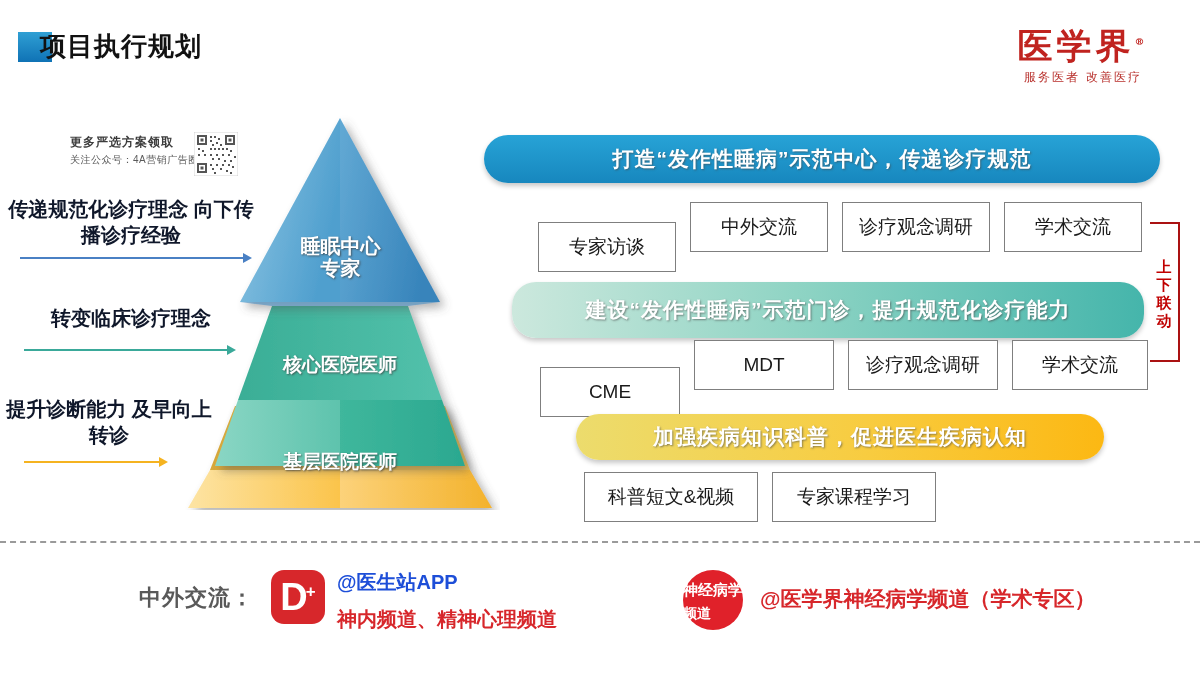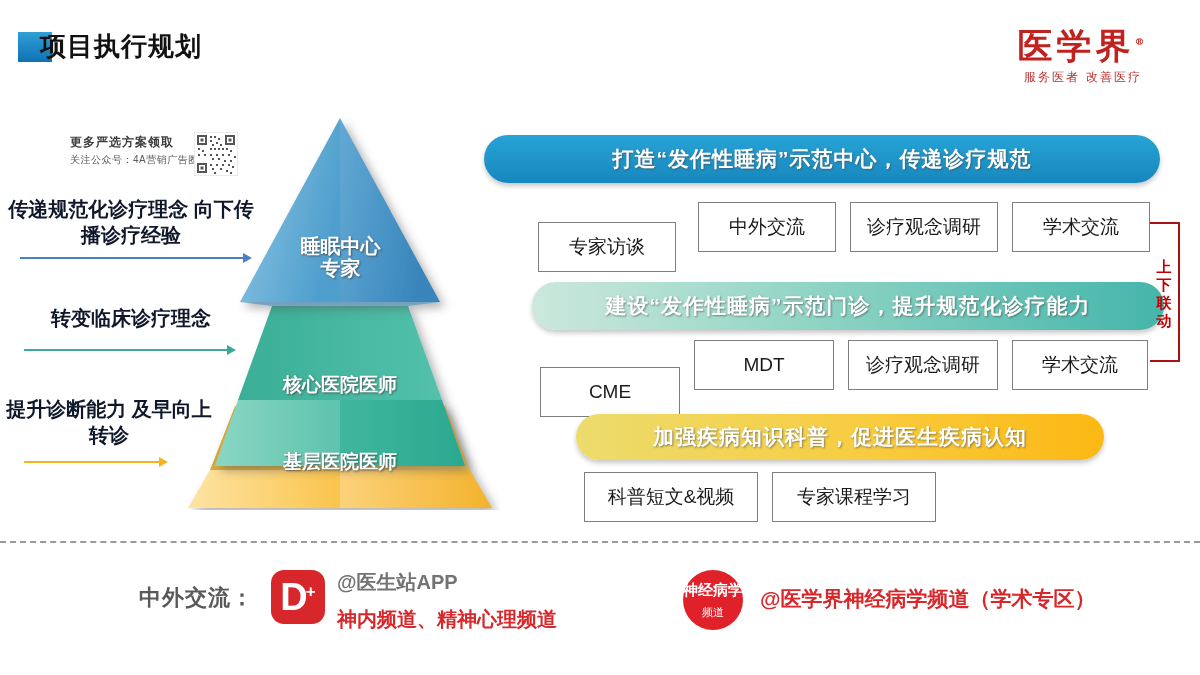--- a/index.html
+++ b/index.html
@@ -45,21 +45,21 @@
   .arw .hd{position:absolute;right:0;top:0;width:0;height:0;border-top:5px solid transparent;border-bottom:5px solid transparent;}
 
   
   .pyr{position:absolute;left:180px;top:110px;width:320px;height:400px;}
   .pyr svg{display:block;}
   .pyr-txt{
     position:absolute;color:#fff;font-weight:bold;text-align:center;
     text-shadow:1px 1px 2px rgba(60,60,60,.75);white-space:pre-line;
   }
   .pt-top{left:68px;top:125px;width:185px;font-size:20px;line-height:22px;}
-  .pt-mid{left:40px;top:243px;width:240px;font-size:19px;line-height:24px;margin-top:20px;}
+  .pt-mid{left:40px;top:243px;width:240px;font-size:19px;line-height:24px;}
   .pt-bot{left:35px;top:340px;width:250px;font-size:19px;line-height:24px;}
 
   
   .banner{
     position:absolute;border-radius:24px;color:#fff;font-weight:bold;
     display:flex;align-items:center;justify-content:center;
     text-shadow:1px 1px 2px rgba(70,70,70,.6);
     box-shadow:0 3px 5px rgba(0,0,0,.22);
     font-size:21px;letter-spacing:1px;white-space:nowrap;
   }
@@ -86,29 +86,29 @@
   }
 
   
   .ft-label{position:absolute;left:139px;top:583px;font-size:22px;font-weight:bold;color:#595959;letter-spacing:1px;white-space:nowrap;}
   .dplus{
     position:absolute;left:271px;top:570px;width:54px;height:54px;border-radius:13px;
     background:#d7272b;color:#fff;font-weight:bold;font-size:38px;
     display:flex;align-items:center;justify-content:center;line-height:1;
   }
   .dplus .pl{font-size:17px;vertical-align:top;margin-left:-2px;margin-top:-12px;}
-  .ft-t1{position:absolute;left:337px;top:569px;font-size:20px;font-weight:bold;color:#737373;white-space:nowrap;}
+  .ft-t1{position:absolute;left:337px;top:569px;font-size:20px;font-weight:bold;color:#1d4ed8;white-space:nowrap;}
   .ft-t2{position:absolute;left:337px;top:606px;font-size:20px;font-weight:bold;color:#d7272b;white-space:nowrap;}
   .circ{
     position:absolute;left:683px;top:570px;width:60px;height:60px;border-radius:50%;
-    background:#e0212a;color:#fff;text-align:center;
+    background:#e0212a;color:#fff;text-align:left;
     font-family:"DejaVu Serif","Liberation Serif",serif;
   }
   .circ .c1{position:absolute;left:0;top:11px;width:60px;font-size:15px;font-weight:bold;letter-spacing:0;}
-  .circ .c2{position:absolute;left:0;top:35px;width:60px;font-size:11px;}
+  .circ .c2{position:absolute;left:0;top:35px;width:60px;font-size:14px;font-weight:bold;}
   .ft-t3{position:absolute;left:760px;top:585px;font-size:21px;font-weight:bold;color:#d7272b;white-space:nowrap;}
 </style>
 </head>
 <body>
 
 <div class="slide">
 
   <div class="hdr-mark"></div>
   <div class="hdr-title">项目执行规划</div>
 
@@ -252,26 +252,26 @@
     </svg>
     <div class="pyr-txt pt-top">睡眠中心
 专家</div>
     <div class="pyr-txt pt-mid">核心医院医师</div>
     <div class="pyr-txt pt-bot">基层医院医师</div>
   </div>
 
   <div class="banner" style="left:484px;top:135px;width:676px;height:48px;background:linear-gradient(180deg,#27a3d6 0%,#1787be 100%);">打造“发作性睡病”示范中心，传递诊疗规范</div>
   <div class="boxrow" style="left:538px;top:202px;">
     <div class="box" style="width:136px;margin-top:20px;">专家访谈</div>
-    <div class="box" style="width:136px;margin-left:8px;">中外交流</div>
+    <div class="box" style="width:136px;">中外交流</div>
     <div class="box" style="width:146px;">诊疗观念调研</div>
     <div class="box" style="width:136px;">学术交流</div>
   </div>
 
-  <div class="banner" style="left:532px;top:282px;width:632px;height:48px;background:linear-gradient(90deg,#cce8dd 0%,#8fd4c4 45%,#45b5ab 100%);color:#ffffff;">建设“发作性睡病”示范门诊，提升规范化诊疗能力</div>
+  <div class="banner" style="left:512px;top:282px;width:632px;height:56px;background:linear-gradient(90deg,#cce8dd 0%,#8fd4c4 45%,#45b5ab 100%);color:#ffffff;">建设“发作性睡病”示范门诊，提升规范化诊疗能力</div>
   <div class="boxrow" style="left:540px;top:340px;">
     <div class="box" style="width:138px;margin-top:27px;">CME</div>
     <div class="box" style="width:138px;">MDT</div>
     <div class="box" style="width:148px;">诊疗观念调研</div>
     <div class="box" style="width:134px;">学术交流</div>
   </div>
 
   <div class="banner" style="left:576px;top:414px;width:528px;height:46px;background:linear-gradient(90deg,#ecdc6d 0%,#f8cc40 55%,#fcb813 100%);">加强疾病知识科普，促进医生疾病认知</div>
   <div class="boxrow" style="left:584px;top:472px;">
     <div class="box" style="width:172px;">科普短文&amp;视频</div>

